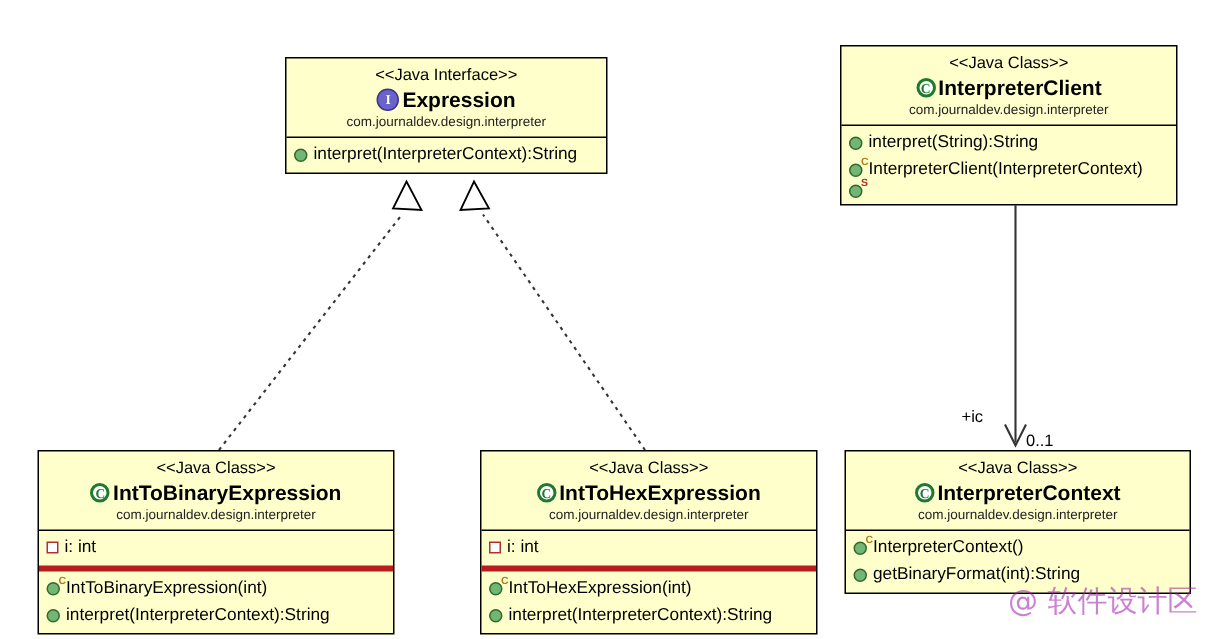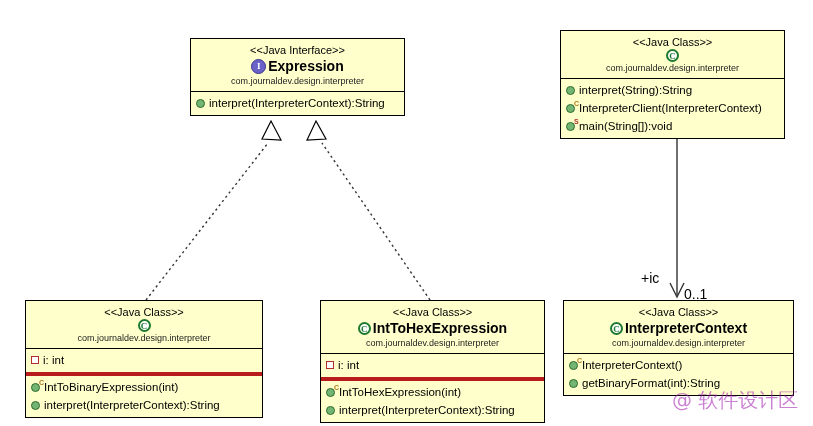--- a/index.html
+++ b/index.html
@@ -136,21 +136,21 @@
     font-size: 7px;
     font-weight: bold;
     line-height: 7px;
   }
   .mark-c { color: #b07a1a; }
   .mark-s { color: #b03030; }
 
   
   .edge-label {
     position: absolute;
-    font-size: 14px;
+    font-size: 11px;
     color: #000000;
     line-height: 13px;
     white-space: nowrap;
     z-index: 6;
   }
 
   
   .watermark {
     position: absolute;
     z-index: 8;
@@ -201,48 +201,49 @@
         <span class="mtext">interpret(InterpreterContext):String</span>
       </div>
     </div>
   </div>
 
   <div class="uml-box" style="left:560px; top:30px; width:225px;">
     <div class="uml-header">
       <div class="stereotype">&lt;&lt;Java Class&gt;&gt;</div>
       <div class="cls-title">
         <span class="icon icon-class">C</span>
+        <span>InterpreterClient</span>
       </div>
       <div class="pkg">com.journaldev.design.interpreter</div>
     </div>
     <div class="compartment last">
       <div class="member">
         <span class="icon icon-method"></span>
         <span class="mtext">interpret(String):String</span>
       </div>
       <div class="member">
         <span class="icon icon-method">
             <span class="mark mark-c">C</span>
           </span>
         <span class="mtext">InterpreterClient(InterpreterContext)</span>
       </div>
       <div class="member">
         <span class="icon icon-method">
             <span class="mark mark-s">S</span>
           </span>
-        <span class="mtext">main(String[]):void</span>
       </div>
     </div>
   </div>
 
   <div class="uml-box" style="left:25px; top:300px; width:238px;">
     <div class="uml-header">
       <div class="stereotype">&lt;&lt;Java Class&gt;&gt;</div>
       <div class="cls-title">
         <span class="icon icon-class">C</span>
+        <span>IntToBinaryExpression</span>
       </div>
       <div class="pkg">com.journaldev.design.interpreter</div>
     </div>
     <div class="compartment">
       <div class="member">
         <span class="icon icon-field"></span>
         <span class="mtext">i: int</span>
       </div>
     </div>
     <div class="compartment last">

